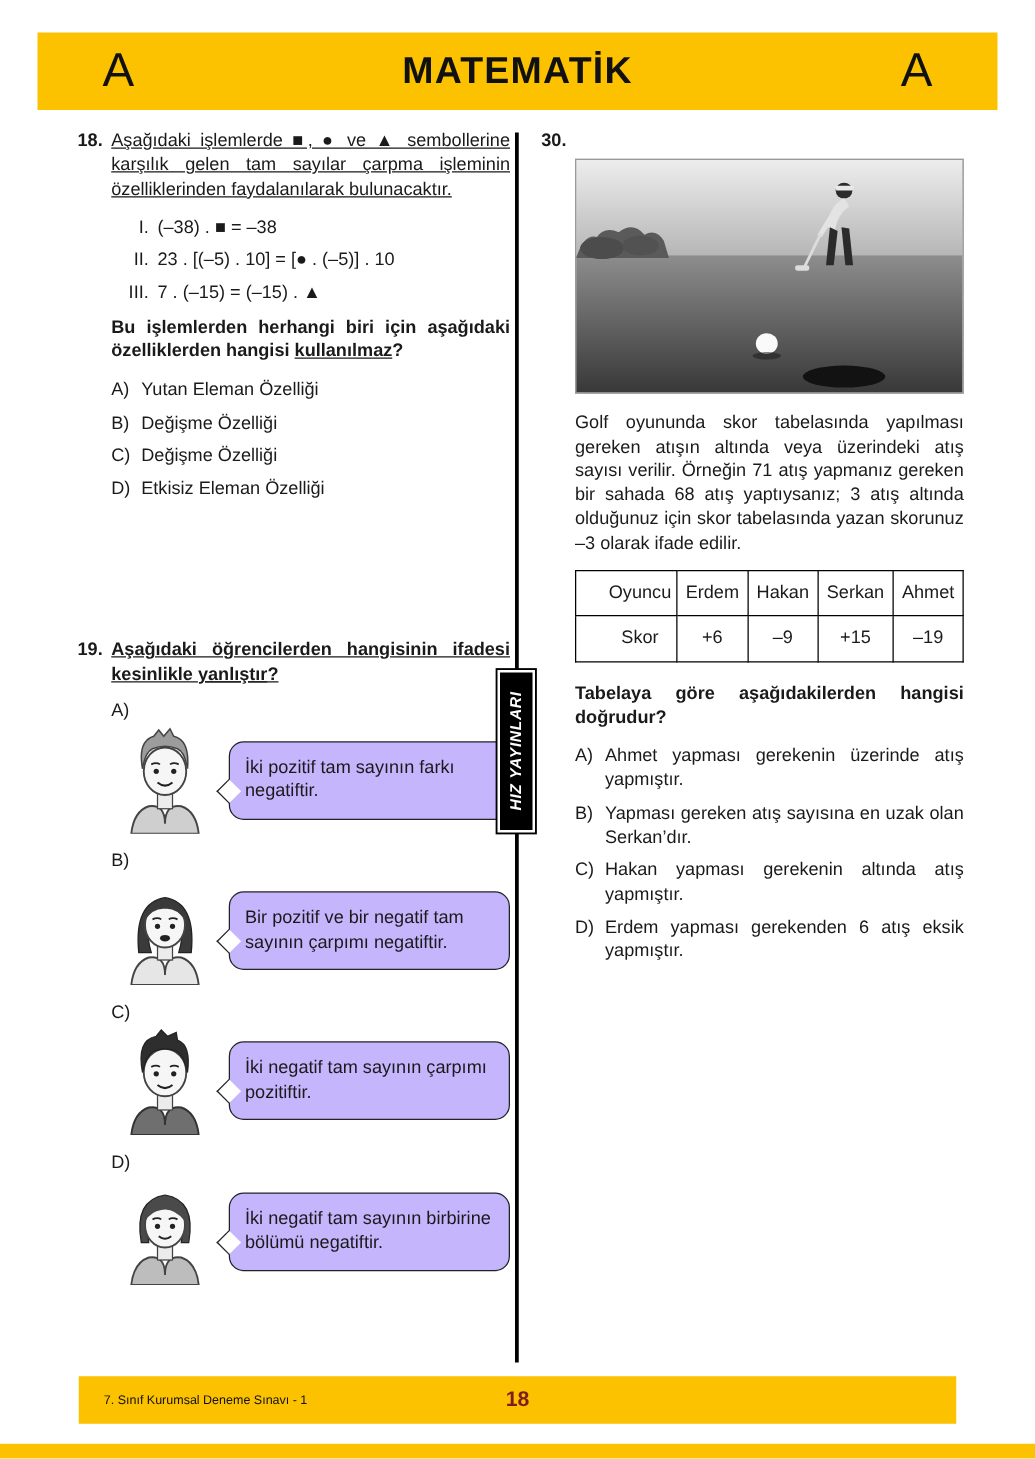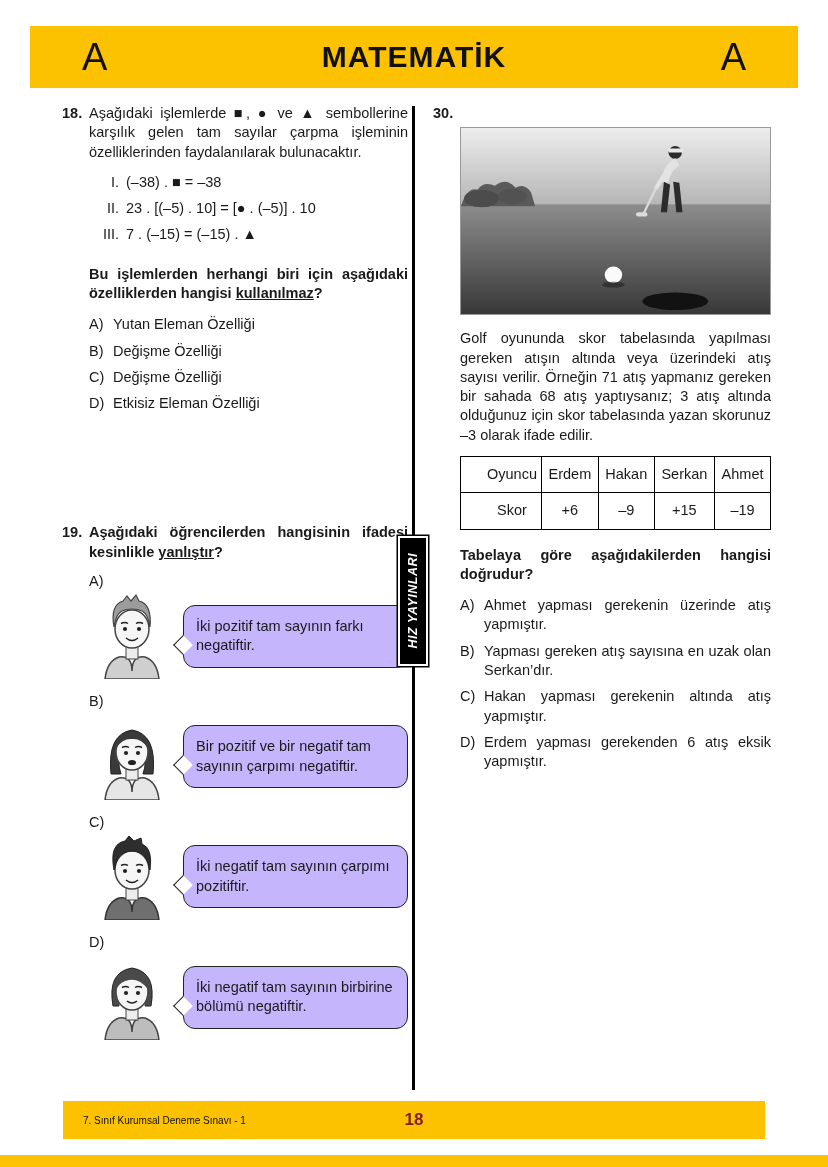--- a/index.html
+++ b/index.html
@@ -39,30 +39,30 @@
   }
   .badge span {
     color: #fff; font-weight: bold; font-style: italic; font-size: 12.5px;
     writing-mode: vertical-rl; transform: rotate(180deg);
     letter-spacing: 0.5px; white-space: nowrap;
   }
 
   
   .q-head { display: flex; }
   .q-num { font-weight: bold; width: 27px; flex: none; }
-  .q-text { flex: 1; text-align: justify; }
+  .q-text { flex: 1; text-align: justify; text-decoration: underline; }
   .q-body { margin-left: 27px; }
   .bold { font-weight: bold; }
   .uline { text-decoration: underline; }
 
   .roman-list { margin: 11px 0 0 6px; }
   .roman-item { display: flex; margin-bottom: 7px; }
   .roman-num { width: 24px; text-align: right; flex: none; margin-right: 7px; }
 
-  .stem { margin-top: 20px; text-align: justify; }
+  .stem { margin-top: 8px; text-align: justify; }
 
   .options { margin-top: 12px; }
   .option { display: flex; margin-bottom: 7px; }
   .opt-label { flex: none; width: 24px; }
   .opt-text { flex: 1; text-align: justify; }
 
   
   .q19-option { margin-bottom: 13px; }
   .q19-row { display: flex; align-items: center; margin-top: 2px; }
   .avatar { flex: none; width: 74px; height: 86px; margin-left: 6px; }

